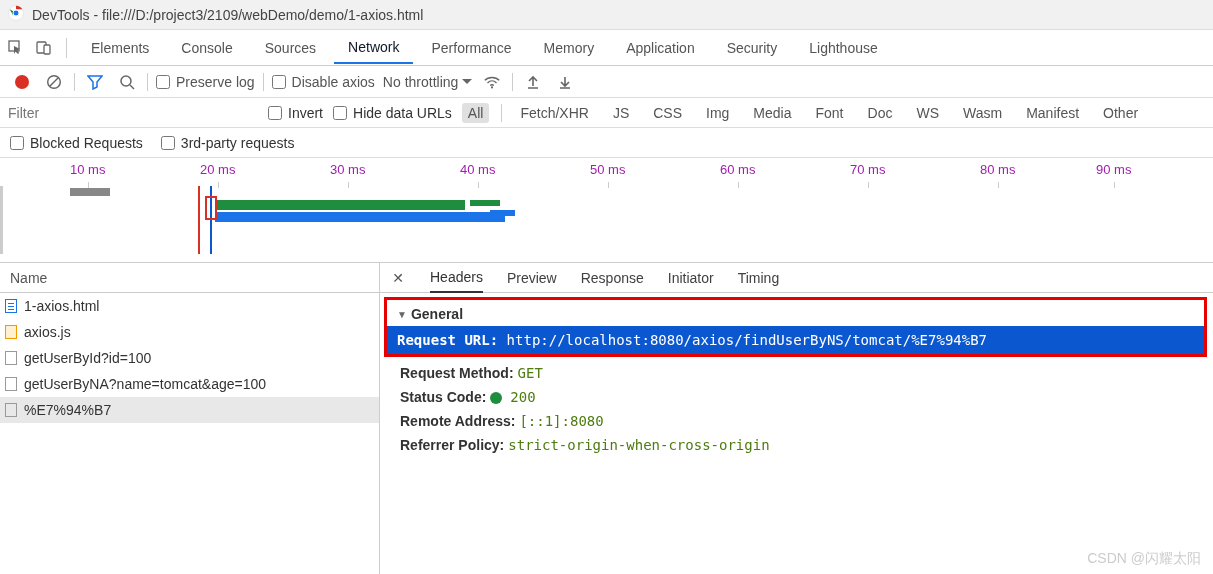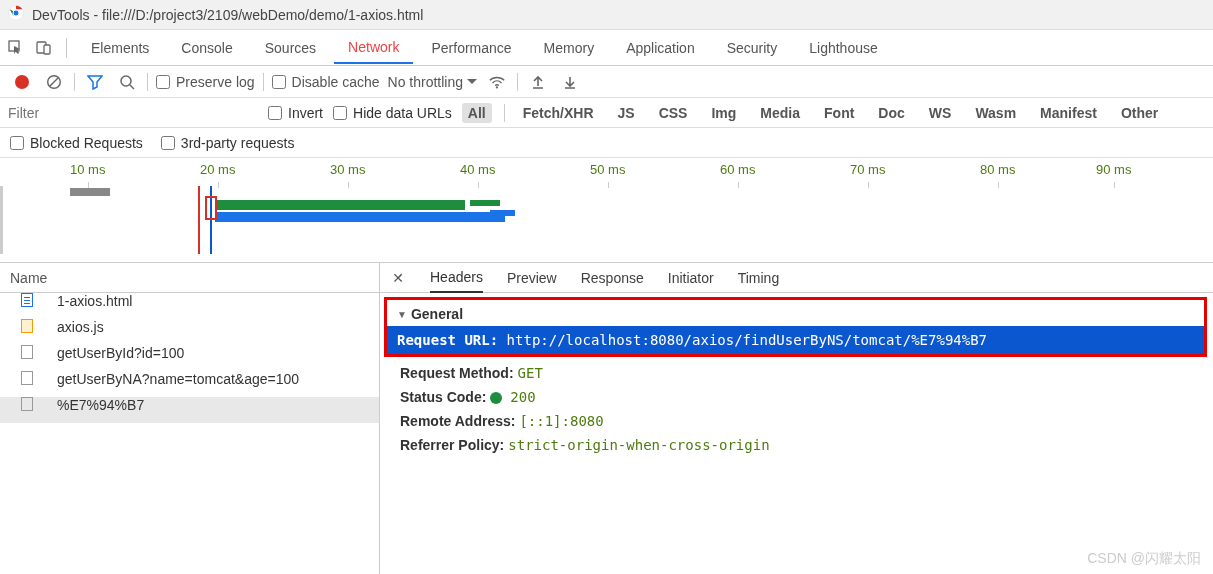--- a/index.html
+++ b/index.html
@@ -7,55 +7,55 @@
   
   
   .titlebar { height: 30px; display: flex; align-items: center; padding: 0 8px; background: #f1f1f1; border-bottom: 1px solid #ddd; font-size: 14px; color: #444; }
   .titlebar .chrome-icon { width: 16px; height: 16px; margin-right: 8px; }
   
   
   .main-tabs { height: 36px; display: flex; align-items: center; border-bottom: 1px solid #ccc; padding-left: 4px; gap: 4px; }
   .icon-btn { width: 24px; height: 24px; display:flex;align-items:center;justify-content:center; cursor:pointer; color:#666; }
   .tab-sep { width:1px; height:20px; background:#ccc; margin:0 6px;}
   .main-tab { padding: 0 14px; height:32px; display:flex; align-items:center; cursor:pointer; color:#555; font-size:14px; }
-  .main-tab.active { color:#ef4444; border-bottom:2px solid #1a73e8; }
+  .main-tab.active { color:#0f172a; border-bottom:2px solid #1a73e8; }
   
   
   .toolbar { height: 32px; display:flex; align-items:center; padding:0 10px; border-bottom:1px solid #ddd; gap:8px; font-size:14px; color:#555;}
   .rec-dot { width:14px; height:14px; border-radius:50%; background:#d93025; }
   .stop-icon svg { width:18px;height:18px; }
   .funnel-icon { color:#1a73e8; }
   .checkbox-wrap { display:flex; align-items:center; gap:6px; }
   .checkbox-wrap input { width:14px;height:14px; }
   .sep-v { width:1px; height:18px; background:#ccc; }
   .throttle { display:flex; align-items:center; gap:4px;}
   
   
   .filter-row { height:30px; display:flex; align-items:center; padding:0 8px; border-bottom:1px solid #ddd; gap:10px; font-size:14px;}
   .filter-input { border:none; outline:none; width:250px; color:#888; font-size:14px;}
-  .type-filters { display:flex; align-items:center; gap:12px;font-weight:bold;}
+  .type-filters { display:flex; align-items:center; gap:12px;}
   .type-filter { cursor:pointer; color:#555; padding:2px 6px; border-radius:3px;}
   .type-filter.active { background:#e0e0e0; }
   
   
   .blocked-row { height:30px; display:flex; align-items:center; padding:0 10px; border-bottom:1px solid #ddd; gap:18px; font-size:14px;}
   
   
   .timeline { height:105px; border-bottom:1px solid #ccc; position:relative; padding-top:4px;}
   .time-ticks { display:flex; height:20px; position:relative;}
-  .time-tick { position:absolute; top:0; font-size:13px; color:#4d7c0f;}
+  .time-tick { position:absolute; top:0; font-size:13px; color:#a21caf;}
   .time-tick::after { content:''; position:absolute; top:20px; left:50%; width:1px; height:6px; background:#ccc;}
   .wf-area { position:absolute; top:28px; left:0; right:0; height:68px;}
   .wf-bar { position:absolute; height:8px; }
   
   
   .split { display:flex; height: calc(574px - 30px - 32px - 32px - 30px - 30px - 105px); }
   .req-list { width:380px; border-right:1px solid #ccc; }
   .req-list-header { height:30px; display:flex; align-items:center; padding:0 10px; border-bottom:1px solid #ccc; font-size:14px; color:#555;}
-  .req-item { height:26px; display:flex; padding:0 20px; gap:23px; font-size:14px; cursor:pointer;}
+  .req-item { height:26px; display:flex; align-items:center; padding:0 4px; gap:6px; font-size:14px; cursor:pointer;}
   .req-item.selected { background:#e8e8e8;}
   .req-icon { width:14px; height:14px; display:flex;align-items:center;justify-content:center;}
   .file-blue { width:12px;height:14px;border:1px solid #1a73e8; position:relative;}
   .file-blue::after{content:'';position:absolute;top:3px;left:2px;right:2px;height:1px;background:#1a73e8;box-shadow:0 3px 0 #1a73e8,0 6px 0 #1a73e8;}
   .file-orange { width:12px;height:14px;border:1px solid #f29900;background:#fff0d0;}
   .file-gray { width:12px;height:14px;border:1px solid #999;}
   
   
   .detail { flex:1; display:flex; flex-direction:column;}
   .detail-tabs { height:30px; display:flex; align-items:center; border-bottom:1px solid #ccc; gap:24px; padding:0 10px; font-size:14px;}
@@ -144,21 +144,21 @@
       </svg>
     </span>
   <span class="sep-v"></span>
   <label class="checkbox-wrap">
       <input type="checkbox" style="">
       <span>Preserve log</span>
     </label>
   <span class="sep-v"></span>
   <label class="checkbox-wrap">
       <input type="checkbox" style="">
-      <span>Disable cache</span>
+      <span>Disable axios</span>
     </label>
   <div class="throttle">
     <span>No throttling</span>
     <span class="arrow-down"></span>
   </div>
   <span class="icon-btn">
       <svg width="18" height="18" viewBox="0 0 20 20">
         <path d="M2 8c4-4 12-4 16 0M5 11c3-3 7-3 10 0M8 14c1.3-1.3 2.7-1.3 4 0" fill="none" stroke="#666" stroke-width="1.5"></path>
         <circle cx="10" cy="16" r="1.2" fill="#666"></circle>
       </svg>

